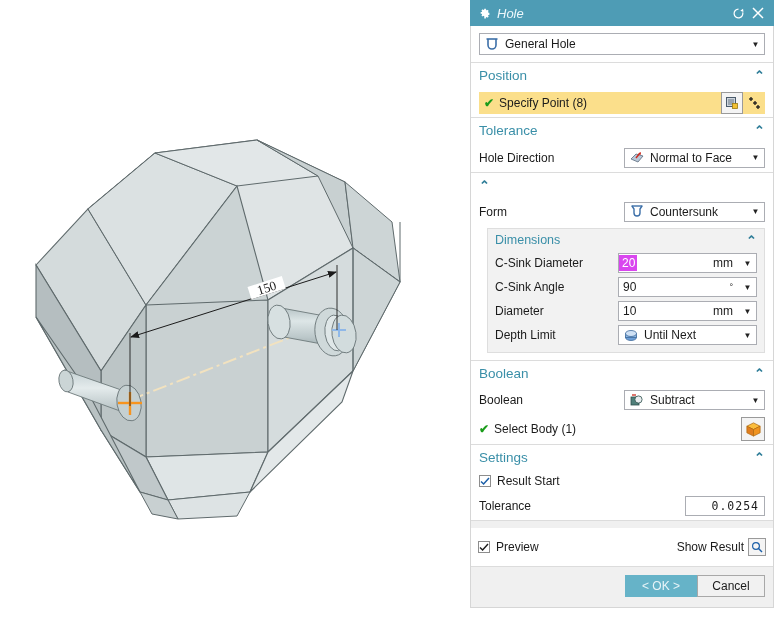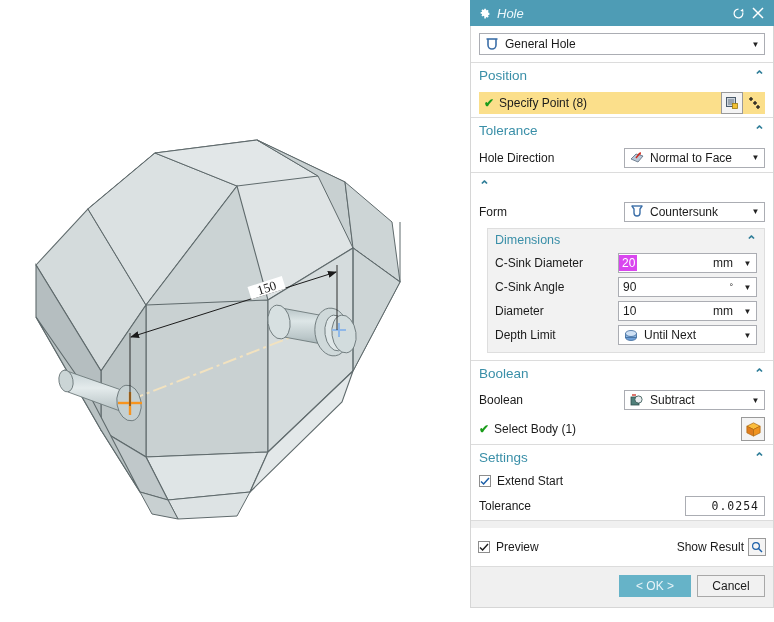--- a/index.html
+++ b/index.html
@@ -244,21 +244,21 @@
     background: #f4f4f4;
     display: flex; align-items: center; justify-content: center;
     box-sizing: border-box;
     cursor: pointer;
   }
 
   .footer-buttons {
     display: flex;
     justify-content: flex-end;
     align-items: center;
-    gap: 6px;
+    gap: 0;
     padding: 8px 8px 0 0;
     background: #f0f0f0;
   }
   .btn {
     height: 22px;
     min-width: 68px;
     font-size: 12px;
     display: flex; align-items: center; justify-content: center;
     border: 1px solid #a8a8a8;
     background: #f1f1f1;
@@ -568,21 +568,21 @@
         <div class="sec-head">
           <span>Settings</span>
           <span class="chev">⌃</span>
         </div>
         <div class="cbrow">
           <span class="cbox">
             <svg width="10" height="9" viewBox="0 0 10 9">
               <polyline points="1,4.5 3.6,7 9,1" fill="none" stroke="#1b5fa8" stroke-width="1.5"></polyline>
             </svg>
           </span>
-          <span class="lbl">Extend Start</span>
+          <span class="lbl">Result Start</span>
         </div>
         <div class="row" style="height:28px;">
           <span class="lbl">Tolerance</span>
           <span class="spacer"></span>
           <div class="tol-field">
             <span>0.0254</span>
           </div>
         </div>
       </div>
 

